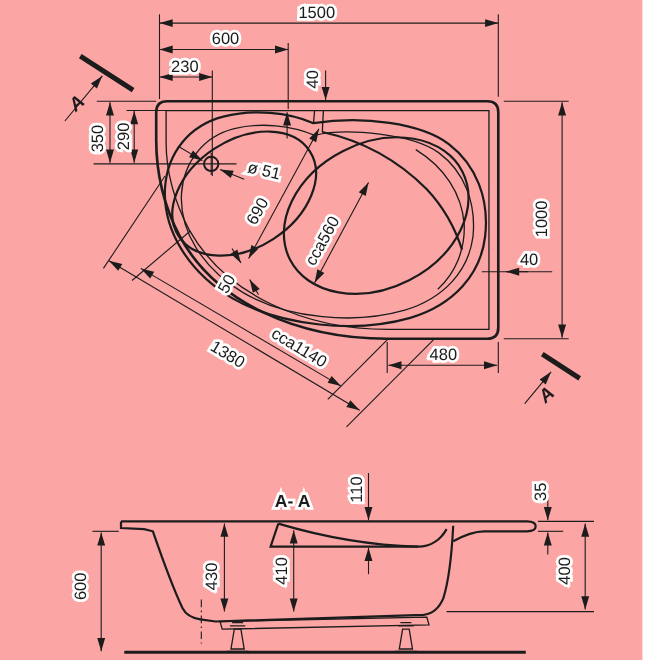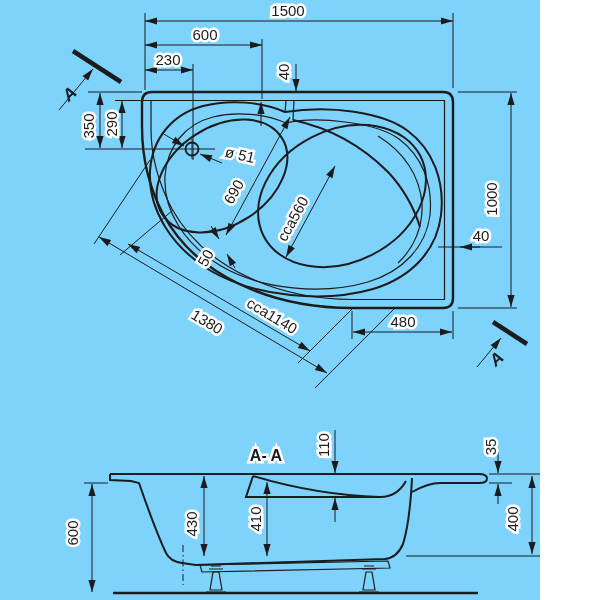--- a/index.html
+++ b/index.html
@@ -1,16 +1,16 @@
 <!DOCTYPE html>
 <html><head>
 <meta charset="utf-8">
 <style>
   html,body{margin:0;padding:0;background:#ffffff;}
-  .stage{width:540px;height:600px;position:relative;background:#7dd3fc;font-family:"Liberation Sans",sans-serif;}
+  .stage{width:584px;height:600px;position:relative;background:#fca5a5;font-family:"Liberation Sans",sans-serif;}
   svg{display:block;}
   .ln{stroke:#1c1c1c;fill:none;}
   .o{stroke-width:2.4;}   
   .m{stroke-width:2;}     
   .i{stroke-width:1.2;}   
   .t{stroke-width:1;}     
   .thick{stroke-width:4.5;}
   .cl{stroke-dasharray:7 3 1.5 3;}
   .lbl{font-family:"Liberation Sans",sans-serif;font-size:15px;fill:#1c1c1c;
        stroke:#ffffff;stroke-width:5px;paint-order:stroke;text-anchor:middle;}

